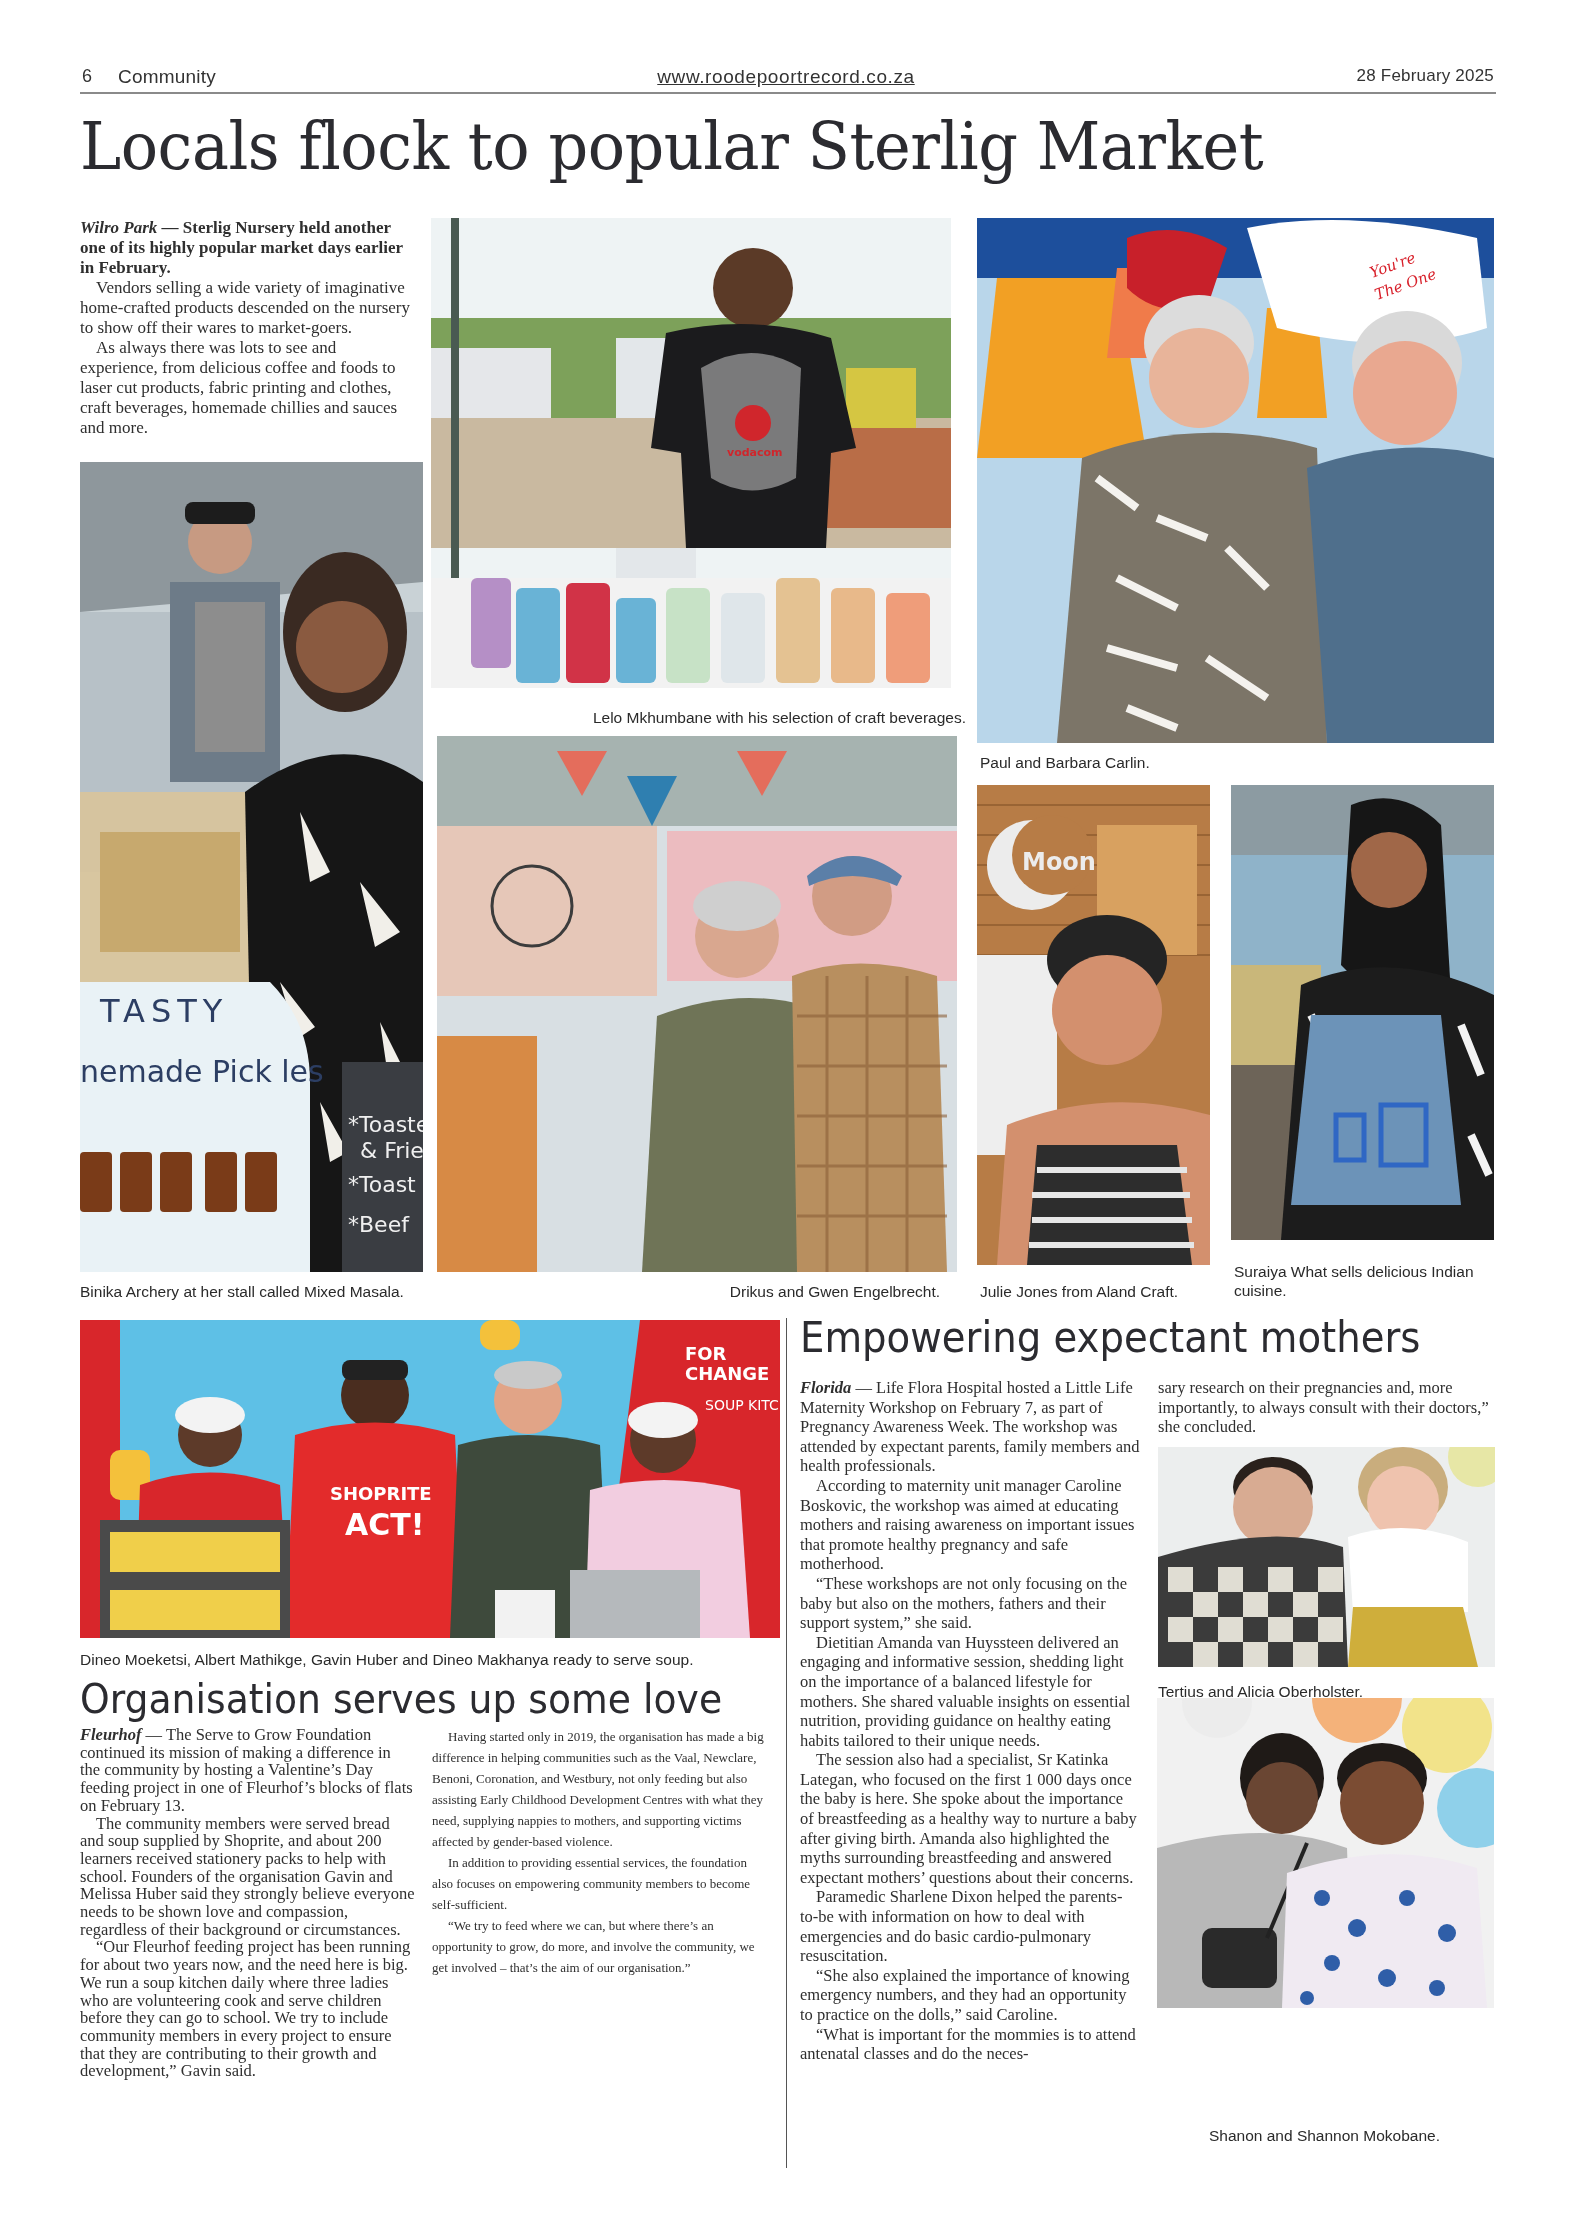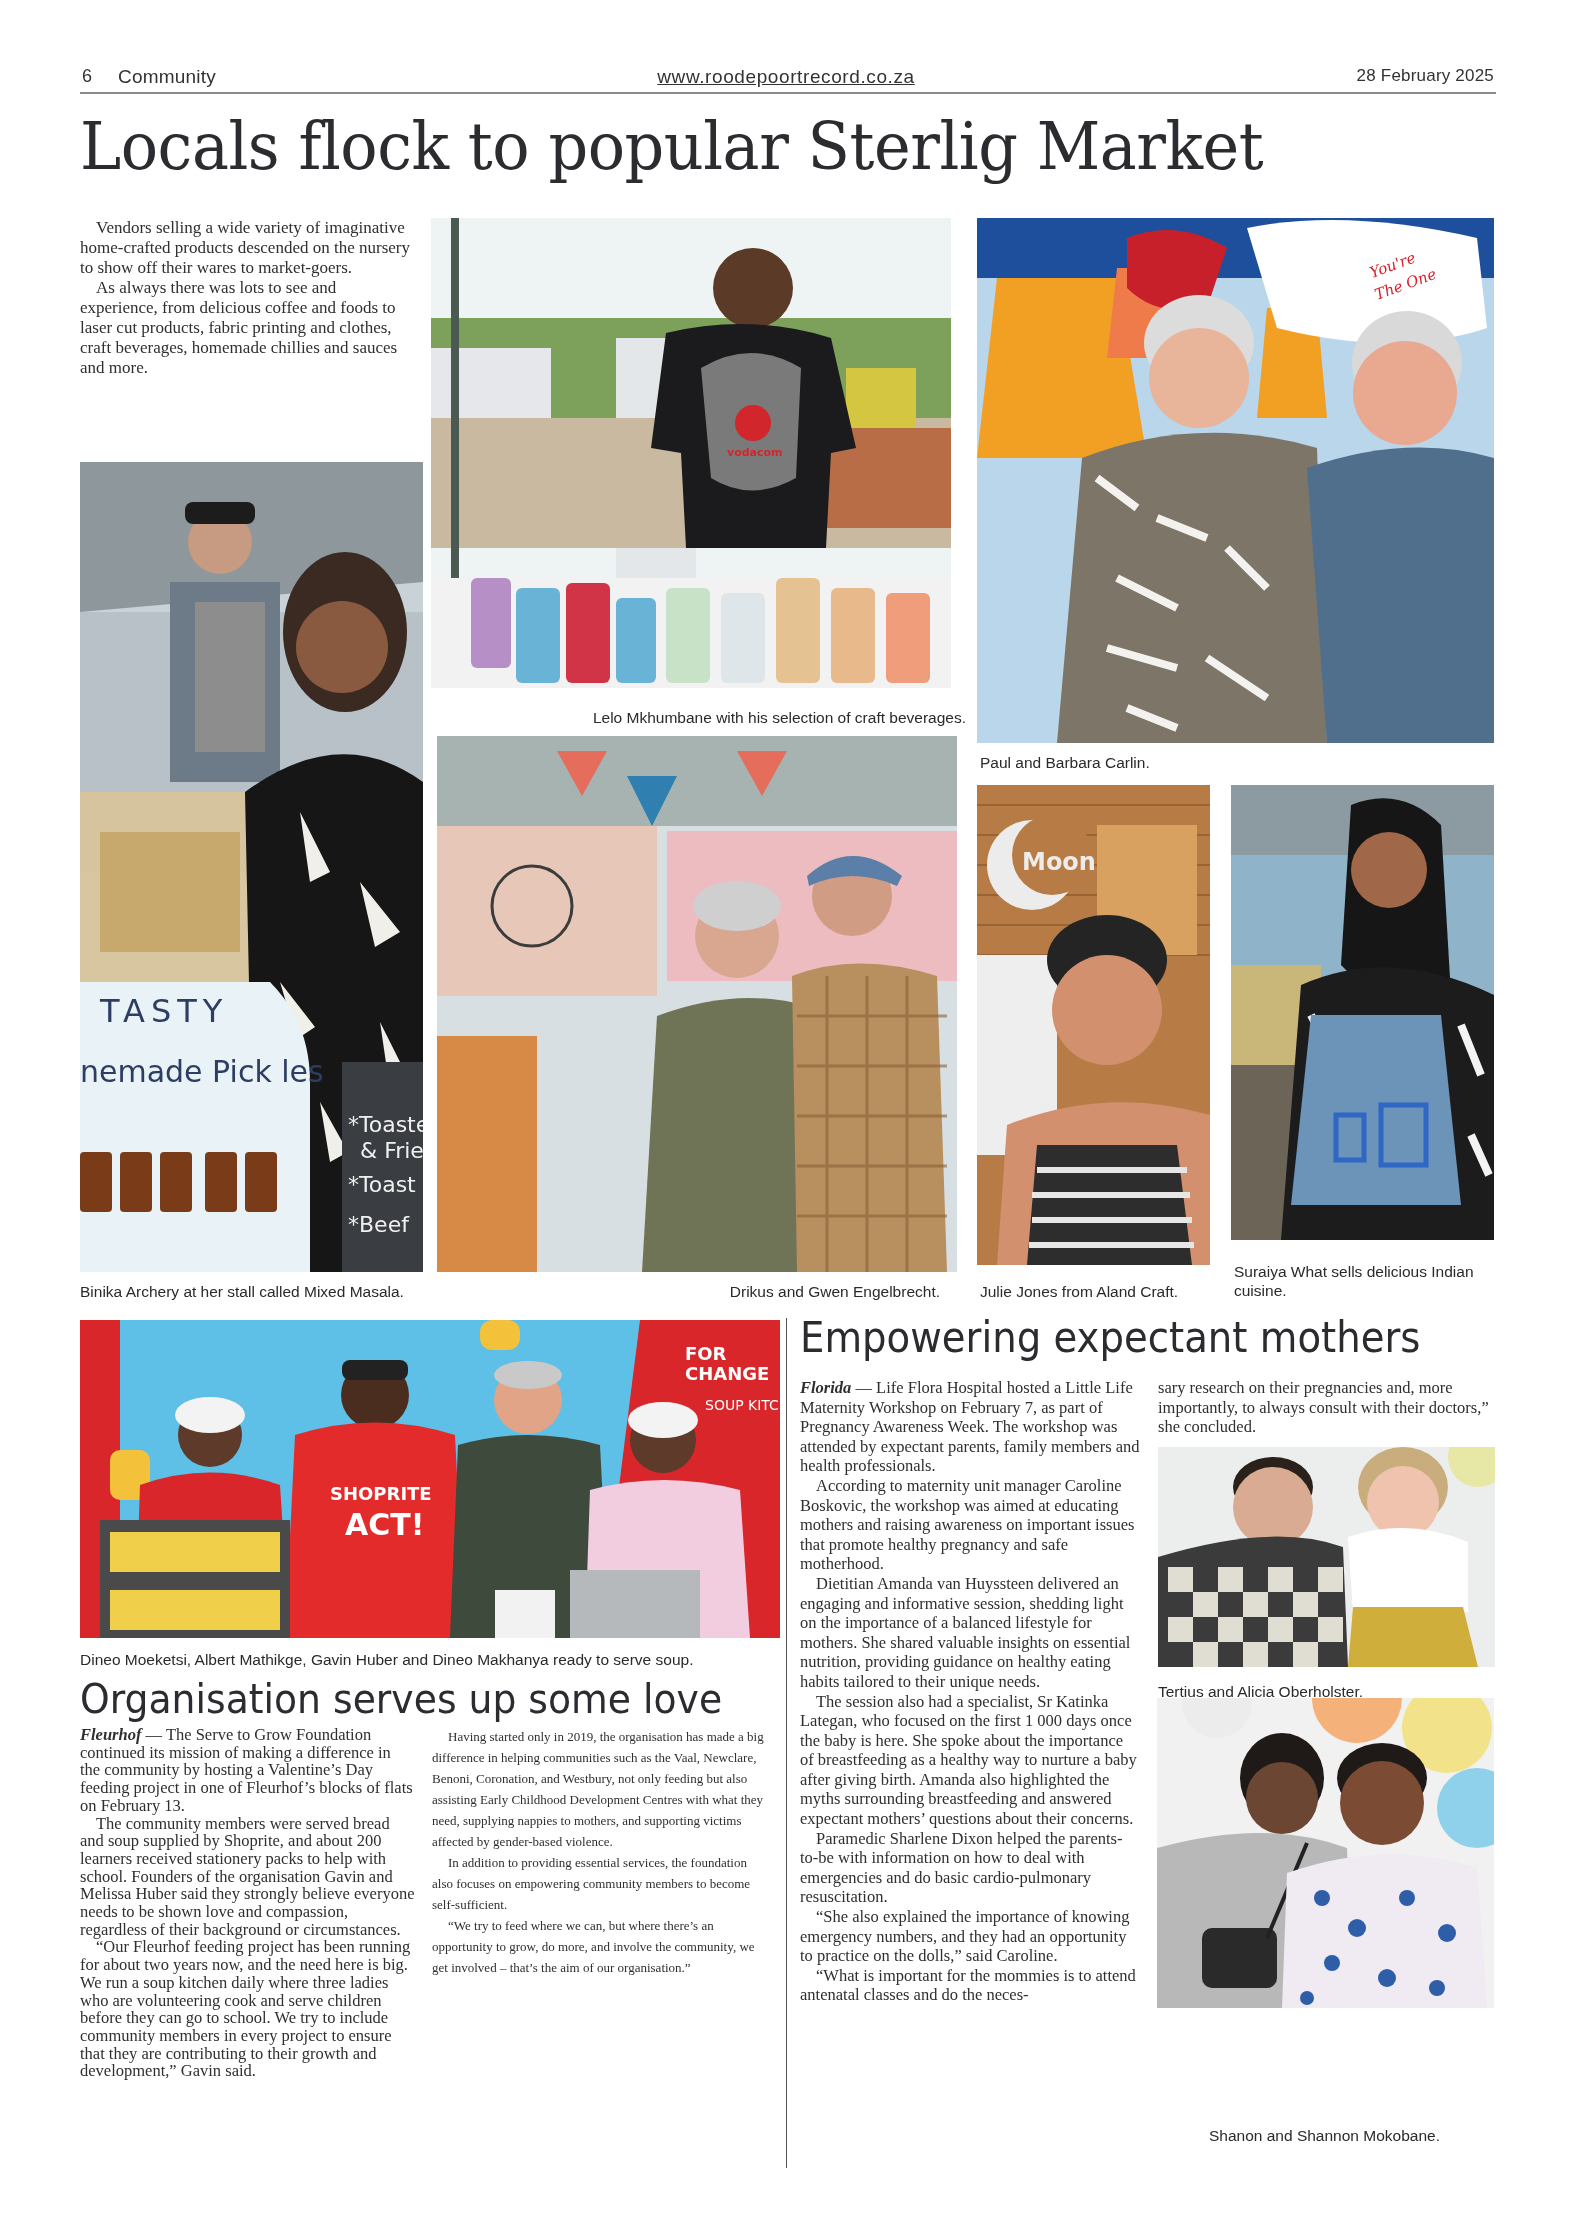--- a/index.html
+++ b/index.html
@@ -39,20 +39,24 @@
 
 <div class="abs folio folio-num">6</div>
 <div class="abs folio folio-section">Community</div>
 <div class="abs folio folio-url">www.roodepoortrecord.co.za</div>
 <div class="abs folio folio-date">28 February 2025</div>
 <div class="abs header-rule"></div>
 
 <h1 class="abs main-headline">Locals flock to popular Sterlig Market</h1>
 
 <div class="abs copy" style="left:80px; top:218px; width:335px;">
+  <p class="first">
+    <span class="dateline">Wilro Park</span>
+    <span class="lead-bold">— Sterlig Nursery held another one of its highly popular market days earlier in February.</span>
+  </p>
   <p>Vendors selling a wide variety of imaginative home-crafted products descended on the nursery to show off their wares to market-goers.</p>
   <p>As always there was lots to see and experience, from delicious coffee and foods to laser cut products, fabric printing and clothes, craft beverages, homemade chillies and sauces and more.</p>
 </div>
 
 <div class="abs photo" style="left:80px; top:462px; width:343px; height:810px;">
   <svg width="343" height="810" viewBox="0 0 343 810">
     <rect width="343" height="810" fill="#c9d2d6"></rect>
     <polygon points="0,0 343,0 343,120 0,150" fill="#8e979c"></polygon>
     <rect x="0" y="150" width="343" height="260" fill="#b7c1c7"></rect>
 
@@ -276,20 +280,21 @@
 <div class="abs divider-v" style="left:786px; top:1318px; height:850px;"></div>
 
 <h2 class="abs subhead" style="left:800px; top:1313px; font-size:42px; transform:scaleX(0.92);">Empowering  expectant mothers</h2>
 
 <div class="abs copy" style="left:800px; top:1378px; width:340px; font-size:16.5px; line-height:19.6px;">
   <p class="first">
     <span class="dateline">Florida</span>
     <span>— Life Flora Hospital hosted a Little Life Maternity Workshop on February 7, as part of Pregnancy Awareness Week. The workshop was attended by expectant parents, family members and health professionals.</span>
   </p>
   <p>According to maternity unit manager Caroline Boskovic, the workshop was aimed at educating mothers and raising awareness on important issues that promote healthy pregnancy and safe motherhood.</p>
+  <p>“These workshops are not only focusing on the baby but also on the mothers, fathers and their support system,” she said.</p>
   <p>Dietitian Amanda van Huyssteen delivered an engaging and informative session, shedding light on the importance of a balanced lifestyle for mothers. She shared valuable insights on essential nutrition, providing guidance on healthy eating habits tailored to their unique needs.</p>
   <p>The session also had a specialist, Sr Katinka Lategan, who focused on the first 1 000 days once the baby is here. She spoke about the importance of breastfeeding as a healthy way to nurture a baby after giving birth. Amanda also highlighted the myths surrounding breastfeeding and answered expectant mothers’ questions about their concerns.</p>
   <p>Paramedic Sharlene Dixon helped the parents-to-be with information on how to deal with emergencies and do basic cardio-pulmonary resuscitation.</p>
   <p>“She also explained the importance of knowing emergency numbers, and they had an opportunity to practice on the dolls,” said Caroline.</p>
   <p>“What is important for the mommies is to attend antenatal classes and do the neces-</p>
 </div>
 
 <div class="abs copy" style="left:1158px; top:1378px; width:340px; font-size:16.5px; line-height:19.6px;">
   <p class="first">sary research on their pregnancies and, more importantly, to always consult with their doctors,” she concluded.</p>
 </div>

